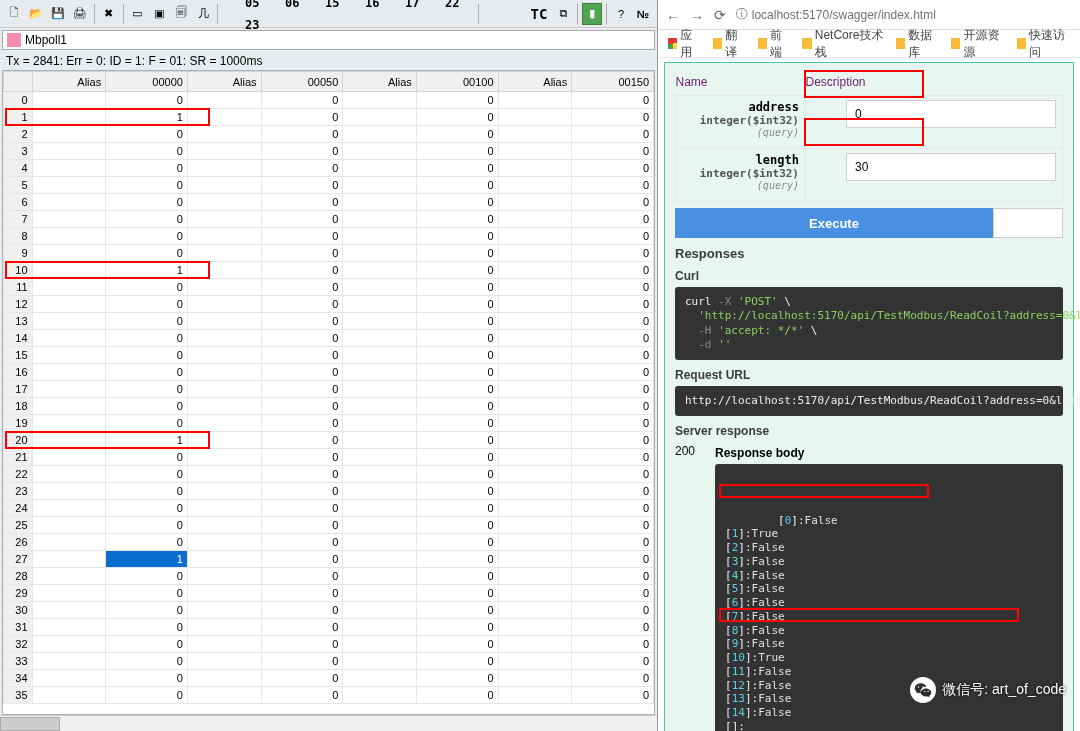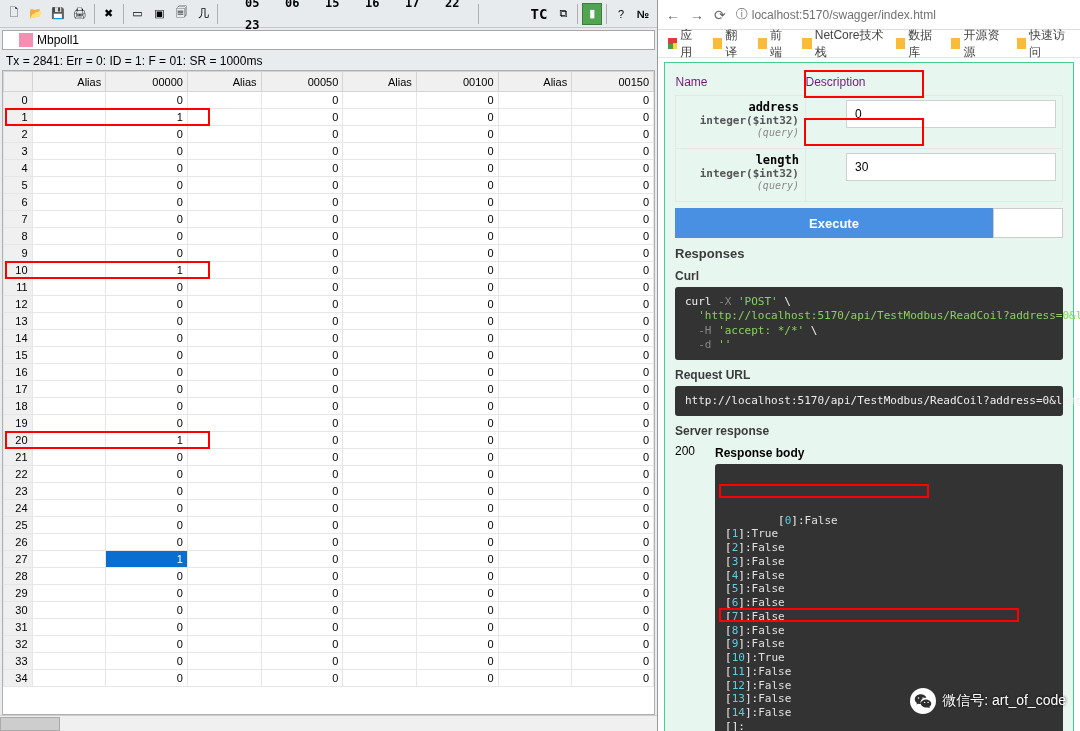--- a/index.html
+++ b/index.html
@@ -3,21 +3,21 @@
 <meta charset="utf-8">
 <style>
   * { box-sizing: border-box; margin:0; padding:0; }
   body { font-family: "Segoe UI", Tahoma, sans-serif; font-size:11px; display:flex; width:1080px; height:731px; background:#f0f0f0; overflow:hidden;}
   .left { width:658px; height:731px; background:#e8ecee; display:flex; flex-direction:column; border-right:1px solid #999;}
   .toolbar { height:28px; background:#e7ebee; display:flex; align-items:center; gap:2px; padding:0 4px; border-bottom:1px solid #c8c8c8;}
   .toolbar .btn { display:inline-flex; align-items:center; justify-content:center; width:22px; height:22px; border:1px solid transparent; font-size:11px;}
   .toolbar .sep { width:1px; height:20px; background:#b0b0b0; margin:0 2px;}
   .toolbar .numbtn { font-family:Consolas,monospace; font-weight:bold; width:20px; font-size:12px;margin-left:20px;}
   .toolbar .txtbtn { font-size:14px; font-weight:bold; width:auto; padding:0 3px; font-family:Consolas,monospace;margin-left:44px;}
-  .winbar { height:20px; background:#fff; border:1px solid #a8a8a8; margin:2px; display:flex; align-items:center; padding:0 16px; font-size:12px;}
+  .winbar { height:20px; background:#fff; border:1px solid #a8a8a8; margin:2px; display:flex; align-items:center; padding:0 4px; font-size:12px;}
   .winbar .ico { width:14px; height:14px; background:#f48fb1; margin-right:4px;}
   .status { height:18px; padding:0 6px; font-size:12px; display:flex; align-items:center;}
   .grid { flex:1; background:#fff; margin:0 2px; border:1px solid #b0b0b0; overflow:hidden; position:relative;}
   table { border-collapse:collapse; width:100%; table-layout:fixed;}
   thead th { background:#f0f0f0; border:1px solid #d4d4d4; height:20px; text-align:right; padding:0 4px; font-weight:normal; font-size:11px;}
   thead th:first-child{ width:28px; text-align:center;}
   tbody td { border:1px solid #e6e6e6; height:17px; text-align:right; padding:0 4px; font-size:11px;}
   tbody td.rowhead { background:#f0f0f0; text-align:right; font-size:11px;}
   tbody td.sel { background:#0a6ed1; color:#fff;}
   .redbox { position:absolute; border:2px solid #ff0000; pointer-events:none; z-index:5;}
@@ -44,21 +44,21 @@
   .execrow button.clear { width:70px; background:#fff; border:1px solid #ccc; height:30px; }
   .sechead { font-weight:bold; font-size:13px; margin:8px 0 4px; color:#3b3b3b;}
   .codebox { background:#333; color:#eee; font-family:Consolas,monospace; padding:8px 10px; font-size:11px; line-height:1.3; border-radius:3px; white-space:pre;}
   .codebox .y{ color:#8ad160;}
   .resp-head { display:flex; gap:40px; font-size:12px; font-weight:bold; margin:6px 0;}
   .resp-body-label{ font-weight:bold; font-size:12px; margin:4px 0;}
   .respcode { font-family:Consolas,monospace; font-size:11px; line-height:1.25; white-space:pre;}
   .respcode .idx{ color:#5ccfe6;}
   .respcode .val{ color:#e0e0e0;}
   .g8{color:#888}
-  .watermark { position:absolute; right:14px; bottom:17px; display:flex; align-items:center; gap:6px; color:#fff; font-size:14px; font-weight:500; text-shadow:0 0 3px #000;}
+  .watermark { position:absolute; right:14px; bottom:28px; display:flex; align-items:center; gap:6px; color:#fff; font-size:14px; font-weight:500; text-shadow:0 0 3px #000;}
   .watermark .wx { width:26px; height:26px; border-radius:50%; background:#fff; align-items:center; justify-content:center; display:flex;}
   .watermark .wx svg{ display:block;}
   .sw-redbox{ position:absolute; border:2px solid #f00; pointer-events:none; z-index:6;}
 </style>
 </head>
 <body>
 
 <div class="left">
   <div class="toolbar">
     <span class="btn">🗋</span>
@@ -476,20 +476,31 @@
             <td>0</td>
             <td></td>
             <td>0</td>
             <td></td>
             <td>0</td>
             <td></td>
             <td>0</td>
           </tr>
           <tr>
             <td class="rowhead">34</td>
+            <td></td>
+            <td>0</td>
+            <td></td>
+            <td>0</td>
+            <td></td>
+            <td>0</td>
+            <td></td>
+            <td>0</td>
+          </tr>
+          <tr>
+            <td class="rowhead">35</td>
             <td></td>
             <td>0</td>
             <td></td>
             <td>0</td>
             <td></td>
             <td>0</td>
             <td></td>
             <td>0</td>
           </tr>
         </tbody>

